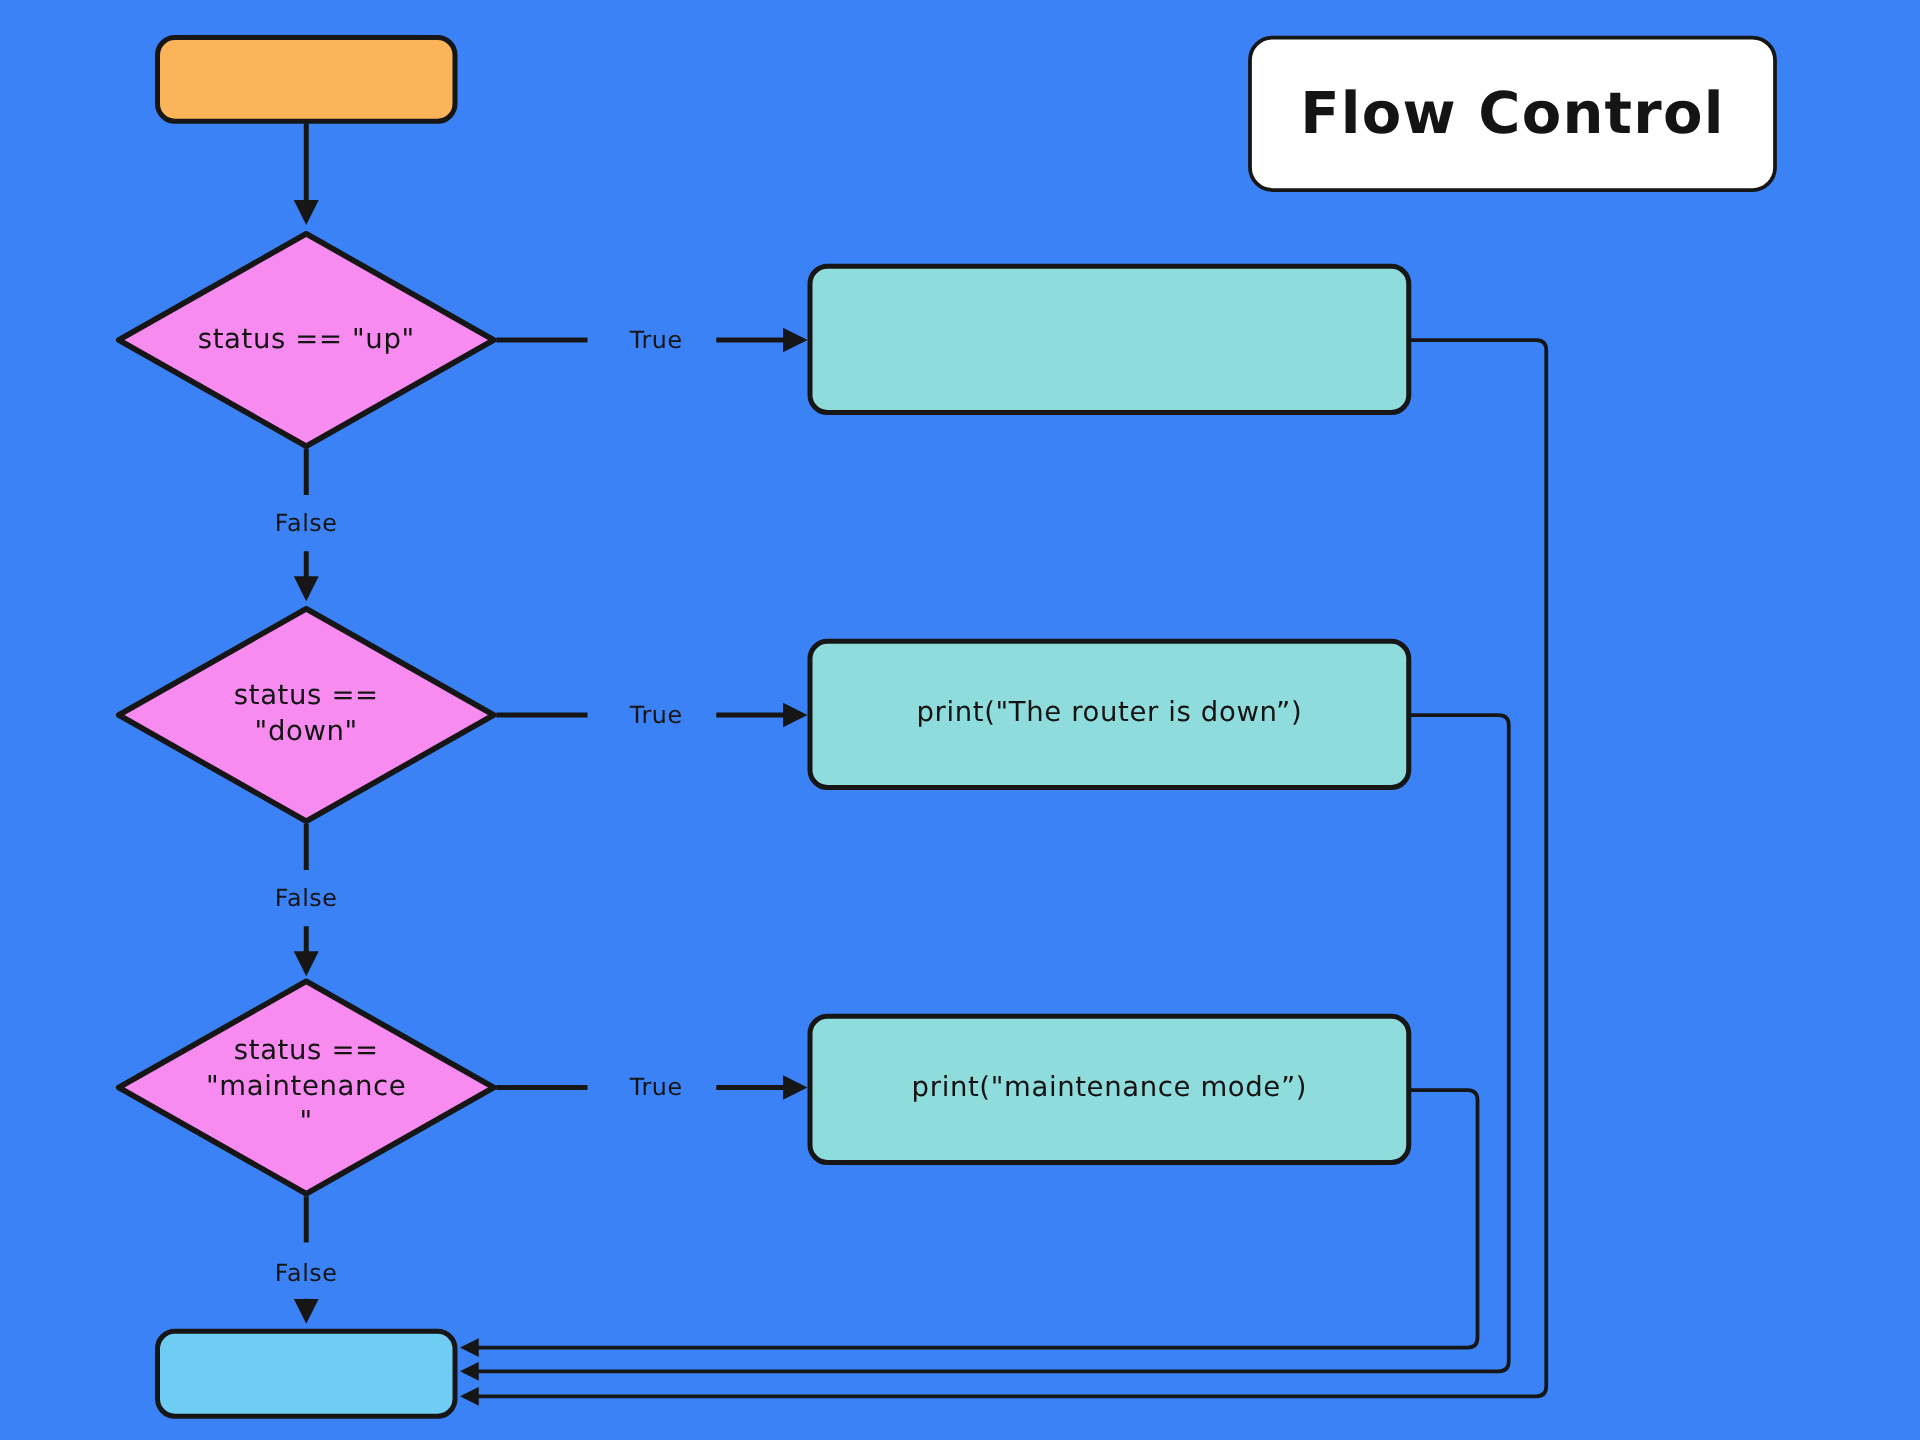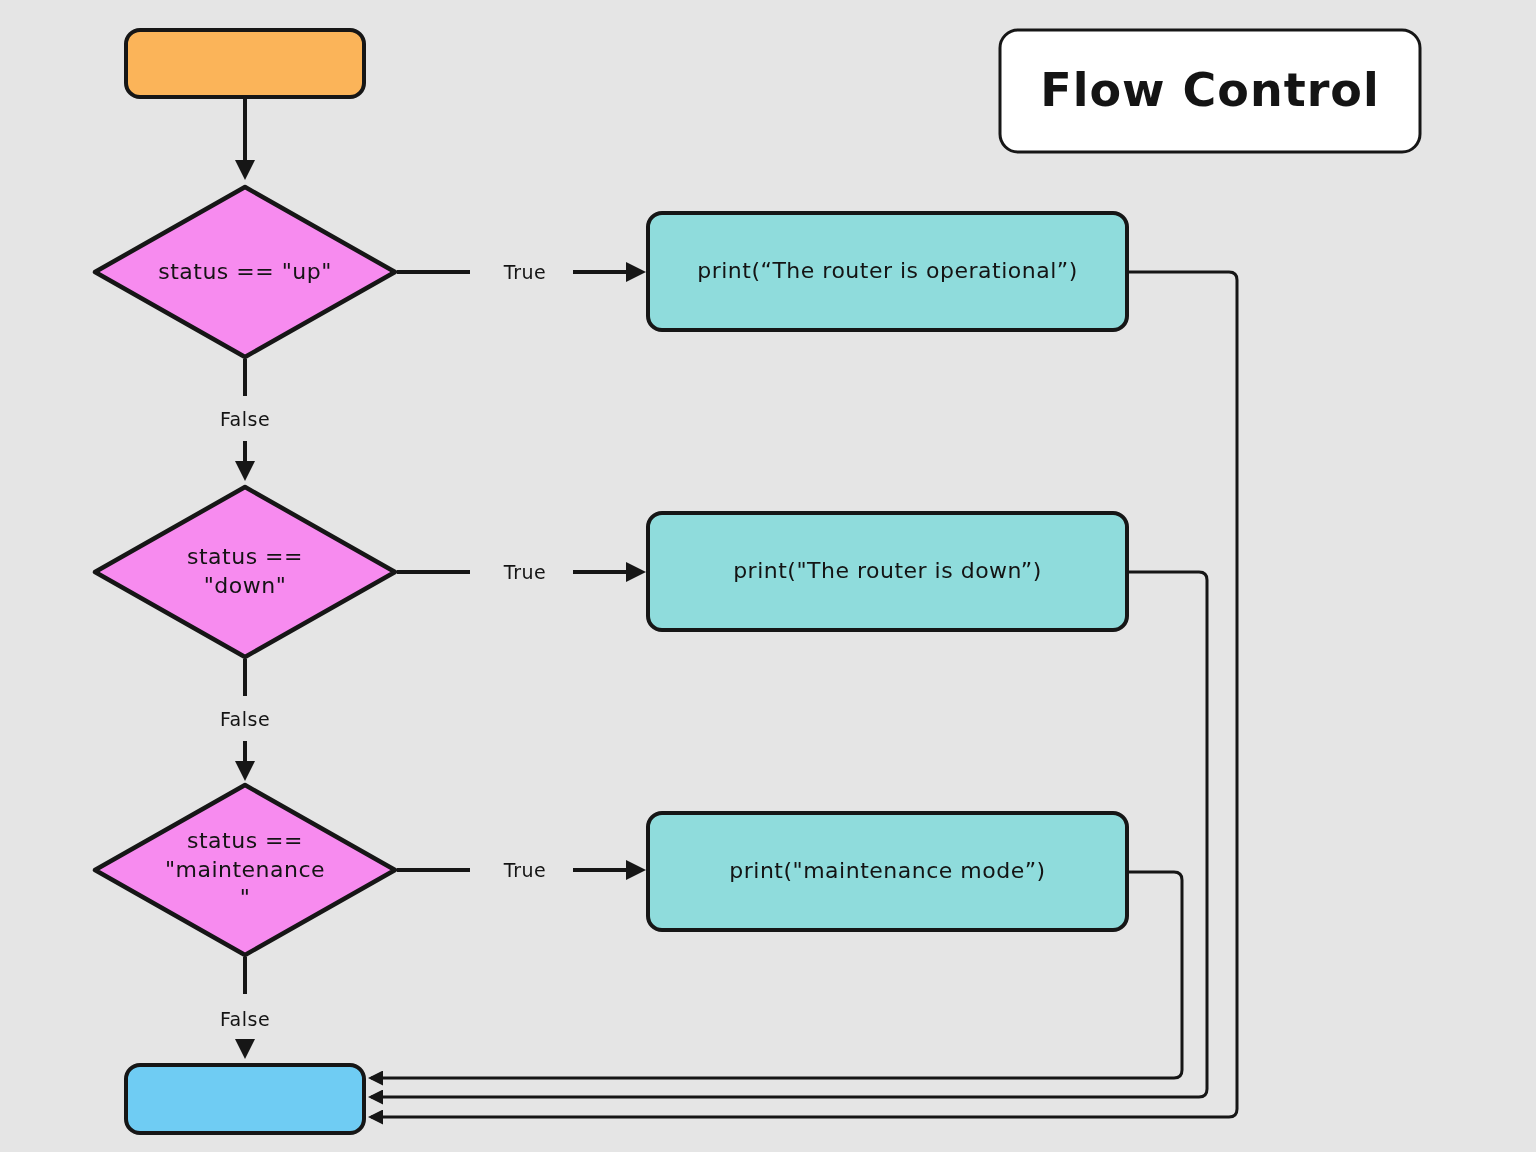--- a/index.html
+++ b/index.html
@@ -1,19 +1,19 @@
 <!DOCTYPE html>
 <html><head>
 <meta charset="utf-8">
 <style>
   html,body{margin:0;padding:0;}
   .canvas{
     position:relative;
     width:1536px;height:1152px;
-    background:#e5e5e5;
+    background:#3b82f6;
     font-family:"DejaVu Sans","Liberation Sans",sans-serif;
     overflow:hidden;
   }
   .layer{position:absolute;left:0;top:0;}
   .lbl{
     position:absolute;
     display:flex;align-items:center;justify-content:center;
     text-align:center;
     color:#141414;
     white-space:pre-line;
@@ -81,21 +81,20 @@
   <div class="lbl title-lbl" style="left:1000px;top:30px;width:420px;height:122px;">Flow Control</div>
 
 
   <div class="lbl node-lbl" style="left:135px;top:187px;width:220px;height:170px;">status == "up"</div>
   <div class="lbl node-lbl" style="left:135px;top:487px;width:220px;height:170px;">status ==
 "down"</div>
   <div class="lbl node-lbl" style="left:135px;top:785px;width:220px;height:170px;">status ==
 "maintenance
 "</div>
 
-  <div class="lbl proc-lbl" style="left:648px;top:213px;width:479px;height:117px;">print(“The router is operational”)</div>
   <div class="lbl proc-lbl" style="left:648px;top:513px;width:479px;height:117px;">print("The router is down”)</div>
   <div class="lbl proc-lbl" style="left:648px;top:813px;width:479px;height:117px;">print("maintenance mode”)</div>
 
 
   <div class="lbl edge-lbl" style="left:478px;top:250px;width:94px;height:44px;">True</div>
   <div class="lbl edge-lbl" style="left:478px;top:550px;width:94px;height:44px;">True</div>
   <div class="lbl edge-lbl" style="left:478px;top:848px;width:94px;height:44px;">True</div>
 
   <div class="lbl edge-lbl" style="left:185px;top:397px;width:120px;height:44px;">False</div>
   <div class="lbl edge-lbl" style="left:185px;top:697px;width:120px;height:44px;">False</div>

